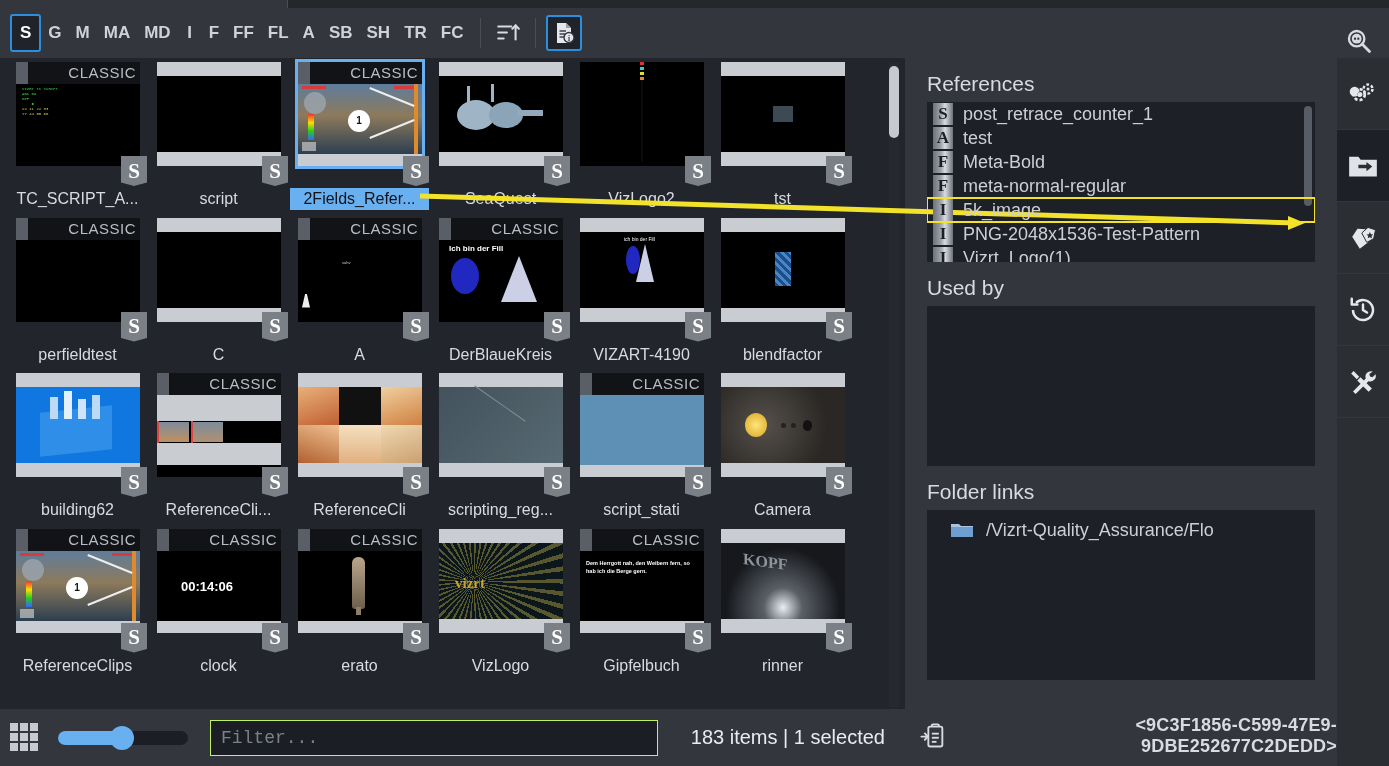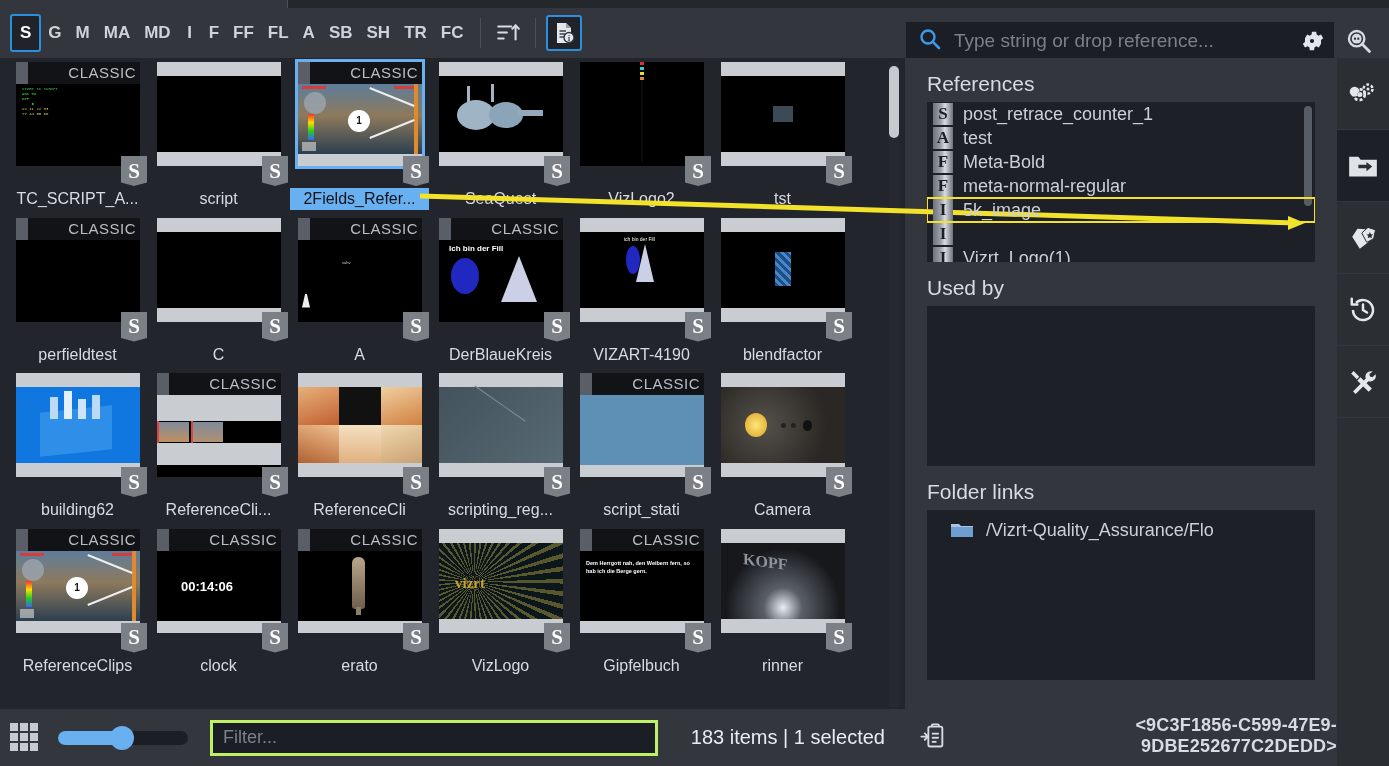--- a/index.html
+++ b/index.html
@@ -76,23 +76,23 @@
   .vthumb { position:absolute; left:0; top:4px; width:10px; height:72px; background:#c6c9ce; border-radius:5px; }
 
   
   .bottombar { position:absolute; left:0; top:709px; width:905px; height:57px; background:#33373d; display:flex; align-items:center; }
   .gridview-btn { margin-left:10px; width:30px; height:30px; display:grid; grid-template-columns:repeat(3,8px); grid-template-rows:repeat(3,8px); gap:2px; }
   .gridview-btn i { background:#c6c9ce; display:block; }
   .zoom-slider { position:relative; margin-left:18px; width:130px; height:14px; background:#1b1e24; border-radius:7px; }
   .zoom-slider .fill { position:absolute; left:0; top:0; height:14px; width:62px; background:#69b0f0; border-radius:7px; }
   .zoom-slider .knob { position:absolute; left:52px; top:-5px; width:24px; height:24px; border-radius:50%; background:#69b0f0; }
   .filter-input {
-    margin-left:22px; width:448px; height:36px; background:#1b1e24; border:3px solid #bef264;
+    margin-left:22px; width:448px; height:36px; background:#1b1e24; border:1px solid #bef264;
     color:#e3e6ea; font-size:18px; padding:0 10px; outline:none;
-    font-family:Liberation Sans, sans-serif;
+    font-family:Liberation Mono, monospace;
   }
   .filter-input::placeholder { color:#7b8089; }
   .item-count { margin-left:auto; margin-right:20px; font-size:20px; color:#e8ebef; white-space:nowrap; }
 
   
   .inspector { position:absolute; left:905px; top:58px; width:432px; height:708px; background:#33373d; }
   .sect-title { font-size:21px; color:#d8dbe0; margin:14px 0 6px 22px; }
   .listbox { margin-left:22px; width:388px; background:#1d2026; position:relative; overflow:hidden; }
   .listbox.refs { height:160px; }
   .listbox.usedby { height:160px; }
@@ -166,34 +166,20 @@
             <path d="M14 2v5h5z" fill="#9aa0a8"></path>
             <line x1="7.5" y1="10" x2="14" y2="10" stroke="#33373d" stroke-width="1.4"></line>
             <line x1="7.5" y1="13" x2="13" y2="13" stroke="#33373d" stroke-width="1.4"></line>
             <line x1="7.5" y1="16" x2="12" y2="16" stroke="#33373d" stroke-width="1.4"></line>
             <circle cx="17" cy="16.5" r="5" fill="#e4e7eb" stroke="#33373d" stroke-width="1.4"></circle>
             <text x="17" y="19.6" font-size="7.5" font-family="Liberation Serif, serif" font-weight="bold" fill="#33373d" text-anchor="middle">i</text>
           </svg>
         </div>
       </div>
 
-    <div class="search-wrap">
-      <span class="mag">
-        <svg width="24" height="24" viewBox="0 0 24 24">
-            <circle cx="10" cy="10" r="6.5" fill="none" stroke="#3d9ae8" stroke-width="2.4"></circle>
-            <line x1="14.8" y1="14.8" x2="21" y2="21" stroke="#3d9ae8" stroke-width="2.6" stroke-linecap="round"></line>
-          </svg>
-      </span>
-      <input class="search-input" type="text" placeholder="Type string or drop reference..." style="">
-      <span class="gear-btn">
-        <svg width="26" height="26" viewBox="0 0 24 24" fill="#e2e5e9">
-            <path d="M19.4 13a7.6 7.6 0 0 0 0-2l2-1.5-2-3.4-2.4 1a7.5 7.5 0 0 0-1.7-1L15 3.4h-4l-.3 2.7c-.6.2-1.2.6-1.7 1l-2.4-1-2 3.4L4.6 11a7.6 7.6 0 0 0 0 2l-2 1.5 2 3.4 2.4-1c.5.4 1.1.8 1.7 1l.3 2.7h4l.3-2.7c.6-.2 1.2-.6 1.7-1l2.4 1 2-3.4zM13 12a1.9 1.9 0 1 1-3.9 0 1.9 1.9 0 0 1 3.9 0z"></path>
-          </svg>
-      </span>
-    </div>
 
     <span class="qsearch-btn">
       <svg width="28" height="28" viewBox="0 0 24 24">
           <circle cx="10" cy="10" r="6.6" fill="none" stroke="#d8dbe0" stroke-width="2"></circle>
           <circle cx="10" cy="10" r="4.2" fill="#d8dbe0"></circle>
           <circle cx="8.6" cy="10" r="1" fill="#33373d"></circle>
           <circle cx="11.4" cy="10" r="1" fill="#33373d"></circle>
           <line x1="14.6" y1="14.6" x2="21" y2="21" stroke="#d8dbe0" stroke-width="2.4" stroke-linecap="round"></line>
         </svg>
     </span>
@@ -571,20 +557,21 @@
           <div class="ref-row">
             <span class="ref-badge">F</span>
             <span class="ref-label">meta-normal-regular</span>
           </div>
           <div class="ref-row highlight">
             <span class="ref-badge">I</span>
             <span class="ref-label">5k_image</span>
           </div>
           <div class="ref-row">
             <span class="ref-badge">I</span>
+            <span class="ref-label">PNG-2048x1536-Test-Pattern</span>
           </div>
           <div class="ref-row">
             <span class="ref-badge">I</span>
             <span class="ref-label">Vizrt_Logo(1)</span>
           </div>
         </div>
       <div class="list-scroll"></div>
     </div>
 
     <div class="sect-title">Used by</div>

